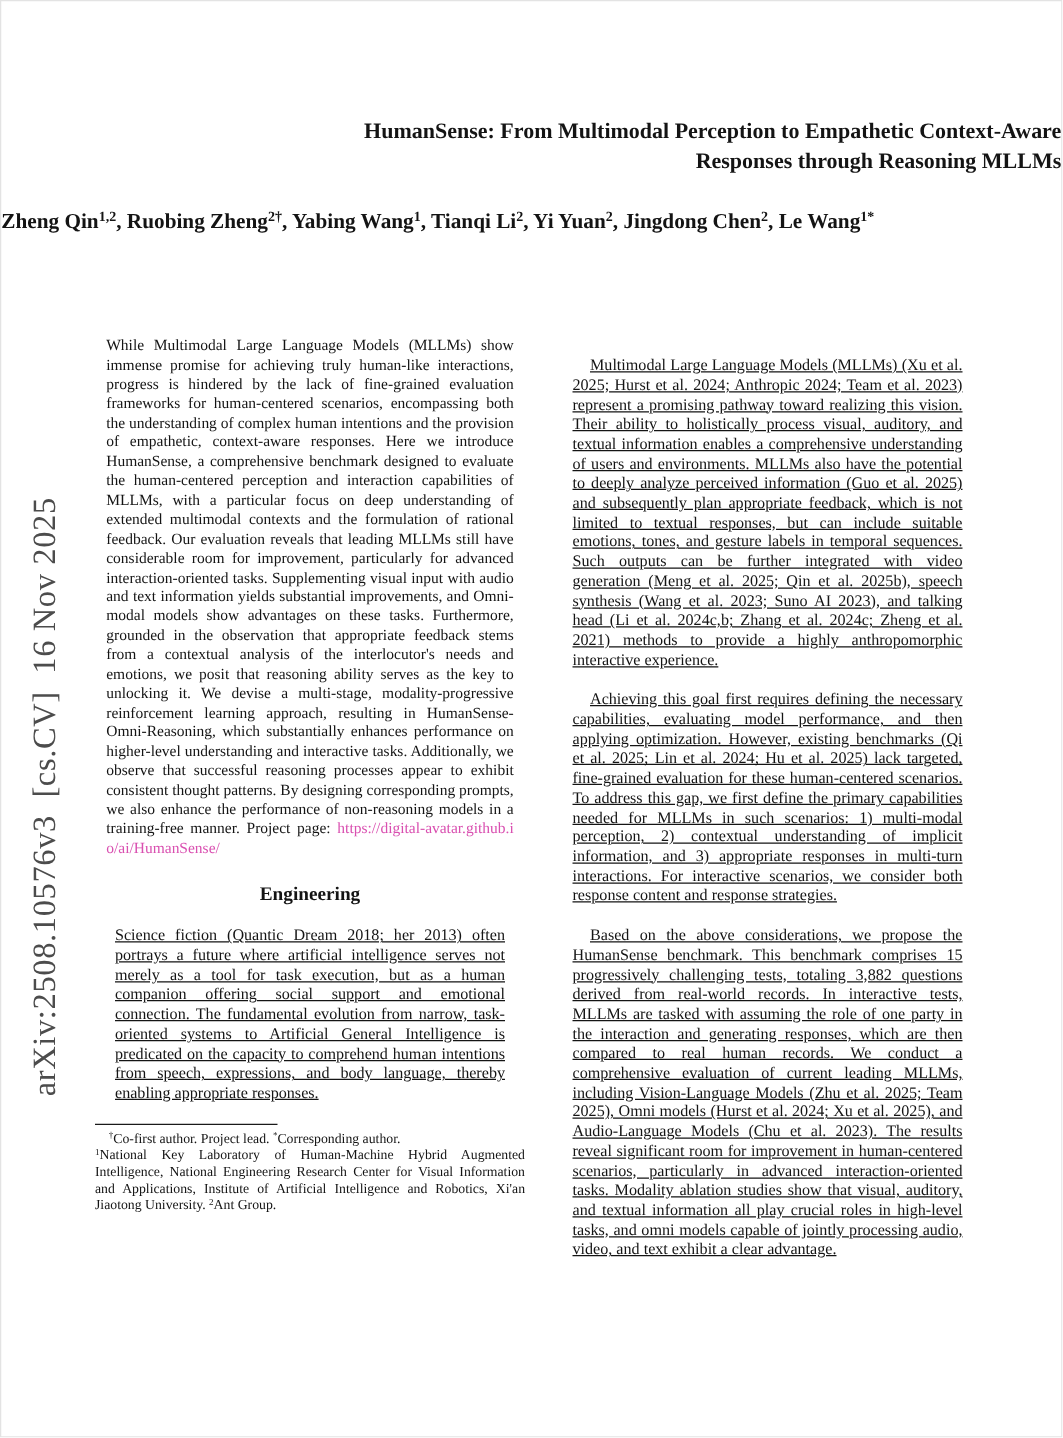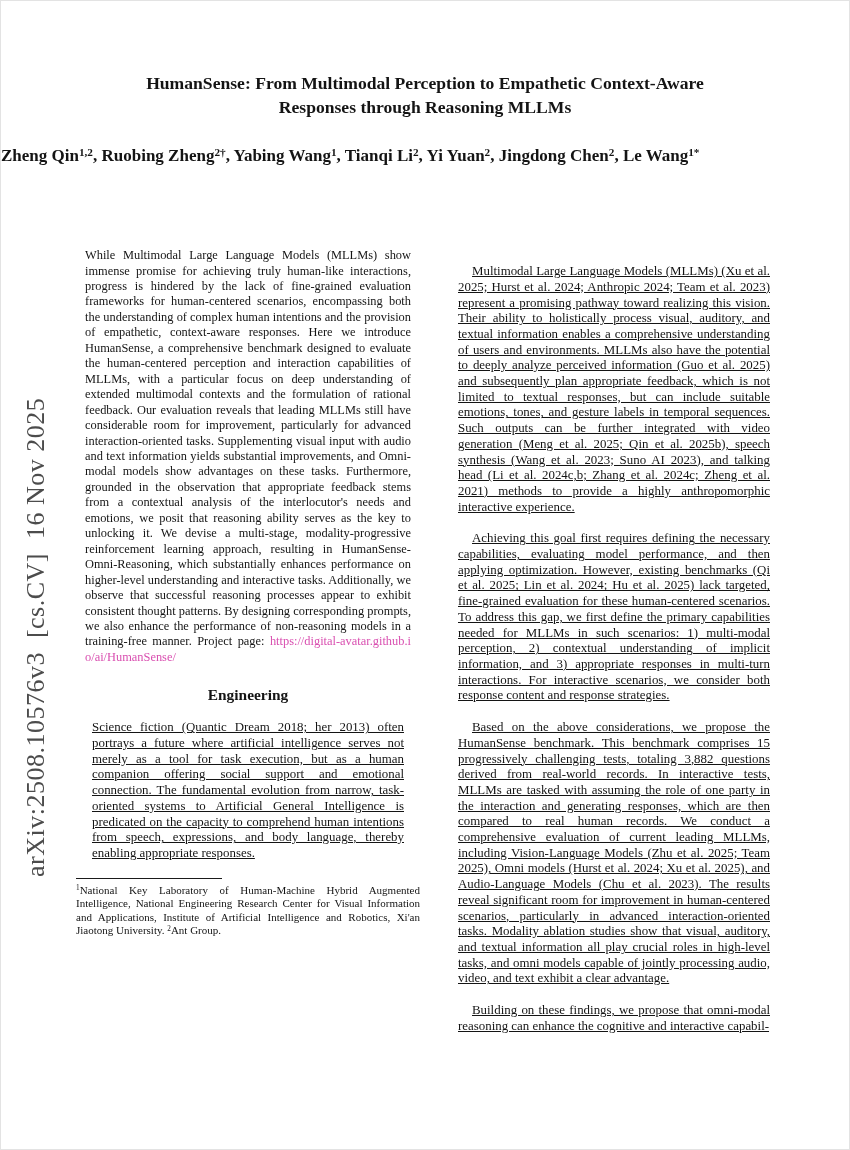--- a/index.html
+++ b/index.html
@@ -21,22 +21,22 @@
     top: 876px;
     transform: rotate(-90deg);
     transform-origin: 0 0;
     font-size: 26px;
     letter-spacing: 0.5px;
     color: #4c4c4c;
     white-space: pre;
     font-family: "Liberation Serif", "DejaVu Serif", serif;
   }
   .title {
-    padding-top: 71px;
-    text-align: center;
+    padding-top: 92px;
+    text-align: right;
     font-weight: bold;
     font-size: 17.6px;
     line-height: 1.34;
   }
   .authors {
     margin-top: 27px;
     text-align: left;
     font-weight: bold;
     font-size: 17px;
   }
@@ -130,25 +130,25 @@
       <div class="abs-body">
         <span>While Multimodal Large Language Models (MLLMs) show immense promise for achieving truly human-like interactions, progress is hindered by the lack of fine-grained evaluation frameworks for human-centered scenarios, encompassing both the understanding of complex human intentions and the provision of empathetic, context-aware responses. Here we introduce HumanSense, a comprehensive benchmark designed to evaluate the human-centered perception and interaction capabilities of MLLMs, with a particular focus on deep understanding of extended multimodal contexts and the formulation of rational feedback. Our evaluation reveals that leading MLLMs still have considerable room for improvement, particularly for advanced interaction-oriented tasks. Supplementing visual input with audio and text information yields substantial improvements, and Omni-modal models show advantages on these tasks. Furthermore, grounded in the observation that appropriate feedback stems from a contextual analysis of the interlocutor's needs and emotions, we posit that reasoning ability serves as the key to unlocking it. We devise a multi-stage, modality-progressive reinforcement learning approach, resulting in HumanSense-Omni-Reasoning, which substantially enhances performance on higher-level understanding and interactive tasks. Additionally, we observe that successful reasoning processes appear to exhibit consistent thought patterns. By designing corresponding prompts, we also enhance the performance of non-reasoning models in a training-free manner. Project page:</span>
         <a class="link" href="#">https://digital-avatar.github.io/ai/HumanSense/</a>
       </div>
 
       <div class="section-head">Engineering</div>
       <p class="body-par">Science fiction (Quantic Dream 2018; her 2013) often portrays a future where artificial intelligence serves not merely as a tool for task execution, but as a human companion offering social support and emotional connection. The fundamental evolution from narrow, task-oriented systems to Artificial General Intelligence is predicated on the capacity to comprehend human intentions from speech, expressions, and body language, thereby enabling appropriate responses.</p>
 
       <div class="fn-rule"></div>
       <div class="fn">
+        <div class="first"><sup>†</sup><span>Co-first author. Project lead. </span><sup>*</sup><span>Corresponding author.</span></div>
         <div><sup>1</sup><span>National Key Laboratory of Human-Machine Hybrid Augmented Intelligence, National Engineering Research Center for Visual Information and Applications, Institute of Artificial Intelligence and Robotics, Xi'an Jiaotong University. </span><sup>2</sup><span>Ant Group.</span></div>
       </div>
     </div>
 
     <div class="col">
       <p class="body-par indent">Multimodal Large Language Models (MLLMs) (Xu et al. 2025; Hurst et al. 2024; Anthropic 2024; Team et al. 2023) represent a promising pathway toward realizing this vision. Their ability to holistically process visual, auditory, and textual information enables a comprehensive understanding of users and environments. MLLMs also have the potential to deeply analyze perceived information (Guo et al. 2025) and subsequently plan appropriate feedback, which is not limited to textual responses, but can include suitable emotions, tones, and gesture labels in temporal sequences. Such outputs can be further integrated with video generation (Meng et al. 2025; Qin et al. 2025b), speech synthesis (Wang et al. 2023; Suno AI 2023), and talking head (Li et al. 2024c,b; Zhang et al. 2024c; Zheng et al. 2021) methods to provide a highly anthropomorphic interactive experience.</p>
       <p class="body-par indent">Achieving this goal first requires defining the necessary capabilities, evaluating model performance, and then applying optimization. However, existing benchmarks (Qi et al. 2025; Lin et al. 2024; Hu et al. 2025) lack targeted, fine-grained evaluation for these human-centered scenarios. To address this gap, we first define the primary capabilities needed for MLLMs in such scenarios: 1) multi-modal perception, 2) contextual understanding of implicit information, and 3) appropriate responses in multi-turn interactions. For interactive scenarios, we consider both response content and response strategies.</p>
       <p class="body-par indent">Based on the above considerations, we propose the HumanSense benchmark. This benchmark comprises 15 progressively challenging tests, totaling 3,882 questions derived from real-world records. In interactive tests, MLLMs are tasked with assuming the role of one party in the interaction and generating responses, which are then compared to real human records. We conduct a comprehensive evaluation of current leading MLLMs, including Vision-Language Models (Zhu et al. 2025; Team 2025), Omni models (Hurst et al. 2024; Xu et al. 2025), and Audio-Language Models (Chu et al. 2023). The results reveal significant room for improvement in human-centered scenarios, particularly in advanced interaction-oriented tasks. Modality ablation studies show that visual, auditory, and textual information all play crucial roles in high-level tasks, and omni models capable of jointly processing audio, video, and text exhibit a clear advantage.</p>
-      <p class="body-par indent">Building on these findings, we propose that omni-modal reasoning can enhance the cognitive and interactive capabil-</p>
     </div>
 
   </div>
 </div>
 
 </body></html>

